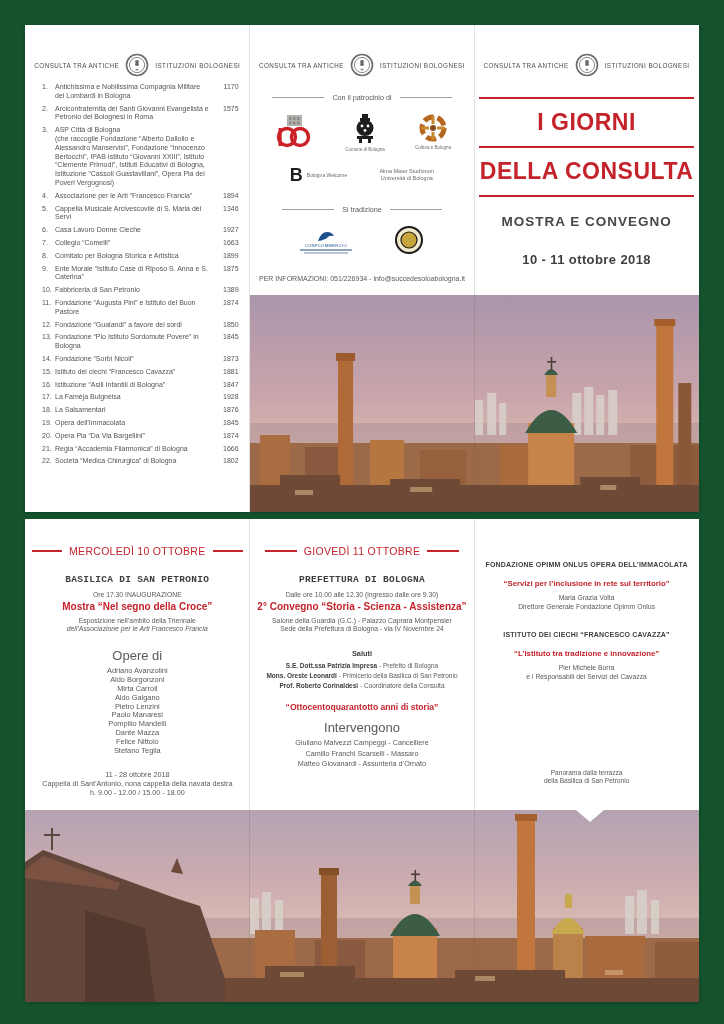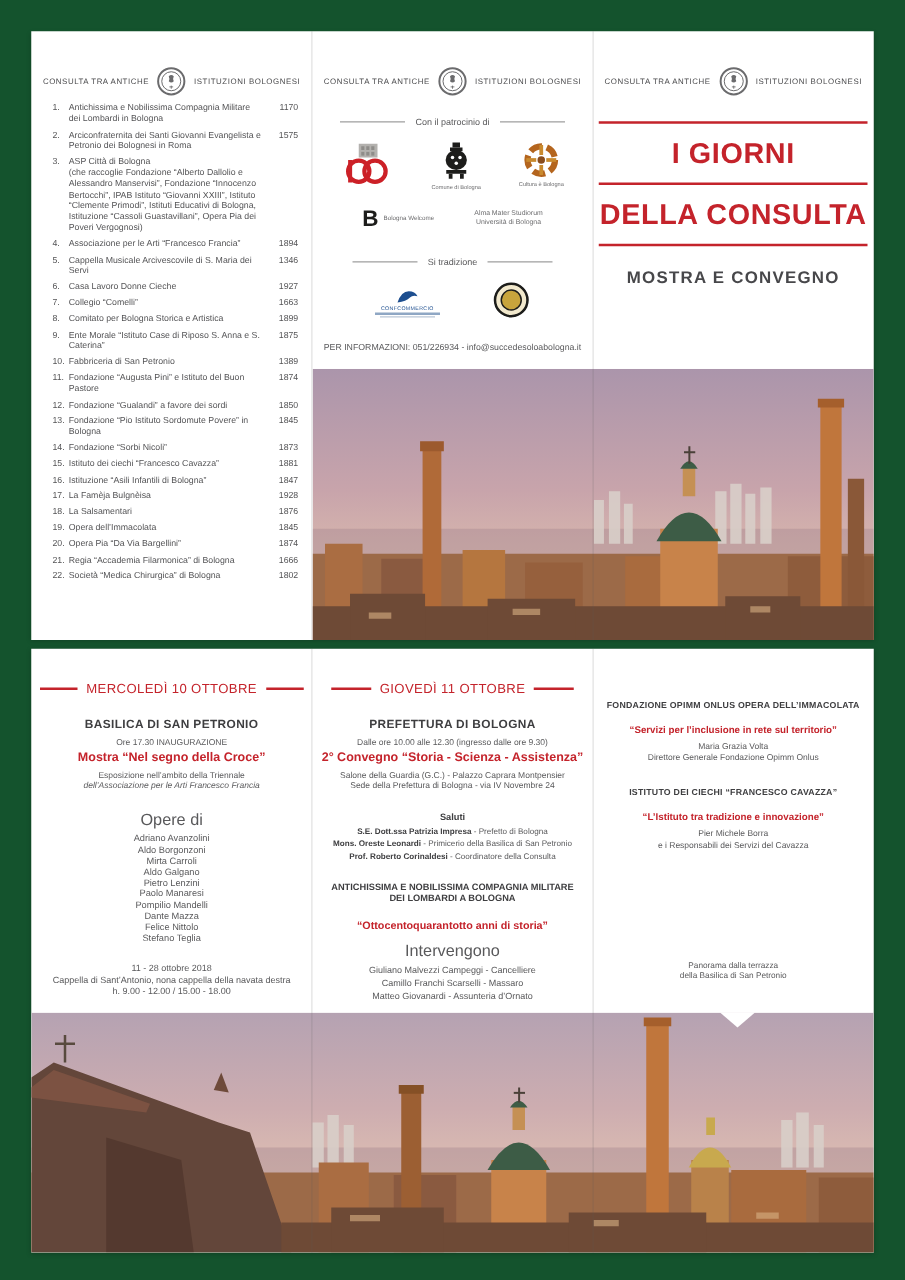--- a/index.html
+++ b/index.html
@@ -60,21 +60,21 @@
   .photo-bottom { left:0; top:291px; width:674px; height:192px; }
   .photo svg { display:block; width:100%; height:100%; }
   .notch { position:absolute; top:291px; left:551px; width:0; height:0; border-left:14px solid transparent; border-right:14px solid transparent; border-top:12px solid #ffffff; z-index:4; }
 
   
   :root { --red:#c4232b; }
   .content { position:absolute; top:26px; left:7px; right:7px; text-align:center; }
   .day-rule { display:flex; align-items:center; justify-content:center; gap:7px; }
   .day-rule .dash { width:32px; height:2px; background:var(--red); }
   .day-title { font-size:10.5px; font-weight:normal; color:var(--red); letter-spacing:.3px; white-space:nowrap; }
-  .venue { margin-top:17px; font-size:9.5px; font-weight:bold; color:#3e3e40; letter-spacing:.3px; }
+  .venue { margin-top:17px; font-size:9.5px; font-weight:bold; color:#3e3e40; letter-spacing:.3px;font-family:Liberation Mono, monospace; }
   .timeline { margin-top:6px; font-size:6.8px; color:#59595b; }
   .event-title { margin-top:3px; font-size:10px; font-weight:bold; color:var(--red); white-space:nowrap; }
   .desc { margin-top:5px; font-size:6.8px; line-height:8.2px; color:#59595b; }
   .desc .it { font-style:italic; }
   .small-label { margin-top:15px; font-size:13px; color:#59595b; }
   .artist-list { margin-top:4px; }
   .artist-list div { font-size:7.4px; line-height:8.8px; color:#59595b; }
   .closing { margin-top:15px; font-size:7.2px; line-height:9px; color:#59595b; }
   .saluti { margin-top:16px; font-size:7.4px; font-weight:bold; color:#3e3e40; }
   .speaker-list { margin-top:3px; }
@@ -355,20 +355,21 @@
         </svg>
         <span>ISTITUZIONI BOLOGNESI</span>
       </header>
       <div class="cover">
         <div class="redline"></div>
         <h1>I GIORNI</h1>
         <div class="redline"></div>
         <h1>DELLA CONSULTA</h1>
         <div class="redline"></div>
         <h2>MOSTRA E CONVEGNO</h2>
+        <h3>10 - 11 ottobre 2018</h3>
       </div>
     </div>
 
     <div class="photo photo-top">
       <svg viewBox="0 0 449 217" preserveAspectRatio="none">
         <defs>
           <linearGradient id="skyA" x1="0" y1="0" x2="0" y2="1">
             <stop offset="0" stop-color="#ab95ab"></stop>
               <stop offset="0.45" stop-color="#c8a4ab"></stop>
               <stop offset="0.75" stop-color="#dcbcae"></stop>
@@ -480,21 +481,20 @@
         </div>
         <div class="saluti">Saluti</div>
         <div class="speaker-list">
 
             <div><b>S.E. Dott.ssa Patrizia Impresa</b> <span>- Prefetto di Bologna</span></div>
 
             <div><b>Mons. Oreste Leonardi</b> <span>- Primicerio della Basilica di San Petronio</span></div>
 
             <div><b>Prof. Roberto Corinaldesi</b> <span>- Coordinatore della Consulta</span></div>
           </div>
-        <div class="org-title">ANTICHISSIMA E NOBILISSIMA COMPAGNIA MILITARE DEI LOMBARDI A BOLOGNA</div>
         <div class="talk-title">“Ottocentoquarantotto anni di storia”</div>
         <div class="small-label" style="margin-top:8px">Intervengono</div>
         <div class="part-list">
 
         <div>Giuliano Malvezzi Campeggi - Cancelliere</div>
             <div>Camillo Franchi Scarselli - Massaro</div>
             <div>Matteo Giovanardi - Assunteria d’Ornato</div>
           </div>
       </div>
     </div>

